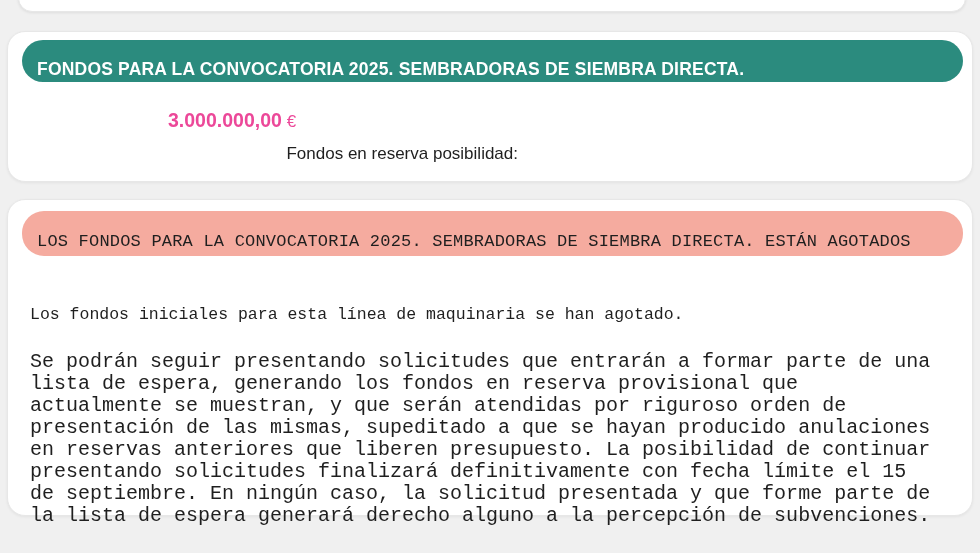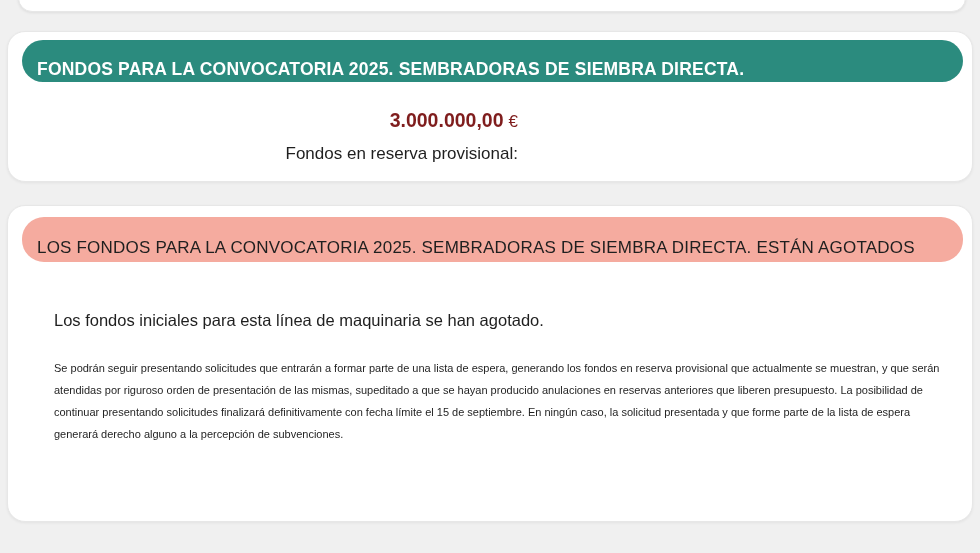--- a/index.html
+++ b/index.html
@@ -27,21 +27,21 @@
     box-sizing:border-box;
   }
   .card-top-partial{
     position:absolute;left:18px;right:14px;top:-16px;height:26px;
     background:var(--card-background);
     border:1px solid #e7e7e7;
     border-radius:16px;
     box-shadow:0 1px 3px rgba(0,0,0,0.08);
   }
   .card-funds{top:31px;height:151px;}
-  .card-notice{top:205px;height:317px;}
+  .card-notice{top:199px;height:317px;font-family:Liberation Mono, monospace;}
   .banner{
     height:42px;margin:8px 9px 0 14px;
     border-radius:22px;
     display:flex;align-items:center;
     padding:16px 16px 0 15px;
     box-sizing:border-box;
     white-space:nowrap;overflow:hidden;
   }
   .banner-teal{
     background:var(--teal-banner);
@@ -56,49 +56,48 @@
   }
   .funds-table{margin-top:21px;}
   .funds-row{
     display:grid;grid-template-columns:510px 1fr;
     align-items:center;height:34px;
   }
   .funds-label{
     text-align:right;font-size:17px;color:var(--body-text);
   }
   .funds-value{
-    padding-left:160px;font-size:19.5px;font-weight:bold;color:#7f1d1d;
+    padding-left:160px;font-size:19.5px;font-weight:bold;color:#ec4899;
     white-space:nowrap;
-    text-align:right;
   }
   .funds-value .euro{
     font-weight:normal;font-size:17px;margin-left:5px;
   }
-  .notice-body{padding:0 32px 0 46px;margin-top:48px;}
+  .notice-body{padding:0 32px 0 22px;margin-top:48px;}
   .p1{margin:16px 0 0 0;font-size:16.5px;line-height:21px;}
-  .p2{margin:26px 0 0 0;font-size:11px;line-height:22px;max-width:912px;}
+  .p2{margin:26px 0 0 0;font-size:20px;line-height:22px;max-width:912px;}
   .p3{margin:22px 0 0 0;font-size:16.5px;line-height:21px;font-weight:bold;}
 </style>
 </head>
 <body>
 
 <div class="card-top-partial"></div>
 
 <section class="card card-funds">
   <div class="banner banner-teal">
     <span>FONDOS PARA LA CONVOCATORIA 2025. SEMBRADORAS DE SIEMBRA DIRECTA.</span>
   </div>
   <div class="funds-table">
     <div class="funds-row">
       <div class="funds-value">
         <span>3.000.000,00</span><span class="euro">€</span>
       </div>
     </div>
     <div class="funds-row">
-      <div class="funds-label">Fondos en reserva provisional:</div>
+      <div class="funds-label">Fondos en reserva posibilidad:</div>
     </div>
   </div>
 </section>
 
 <section class="card card-notice">
   <div class="banner banner-pink">
     <span>LOS FONDOS PARA LA CONVOCATORIA 2025. SEMBRADORAS DE SIEMBRA DIRECTA. ESTÁN AGOTADOS</span>
   </div>
   <div class="notice-body">
     <p class="p1">Los fondos iniciales para esta línea de maquinaria se han agotado.</p>

